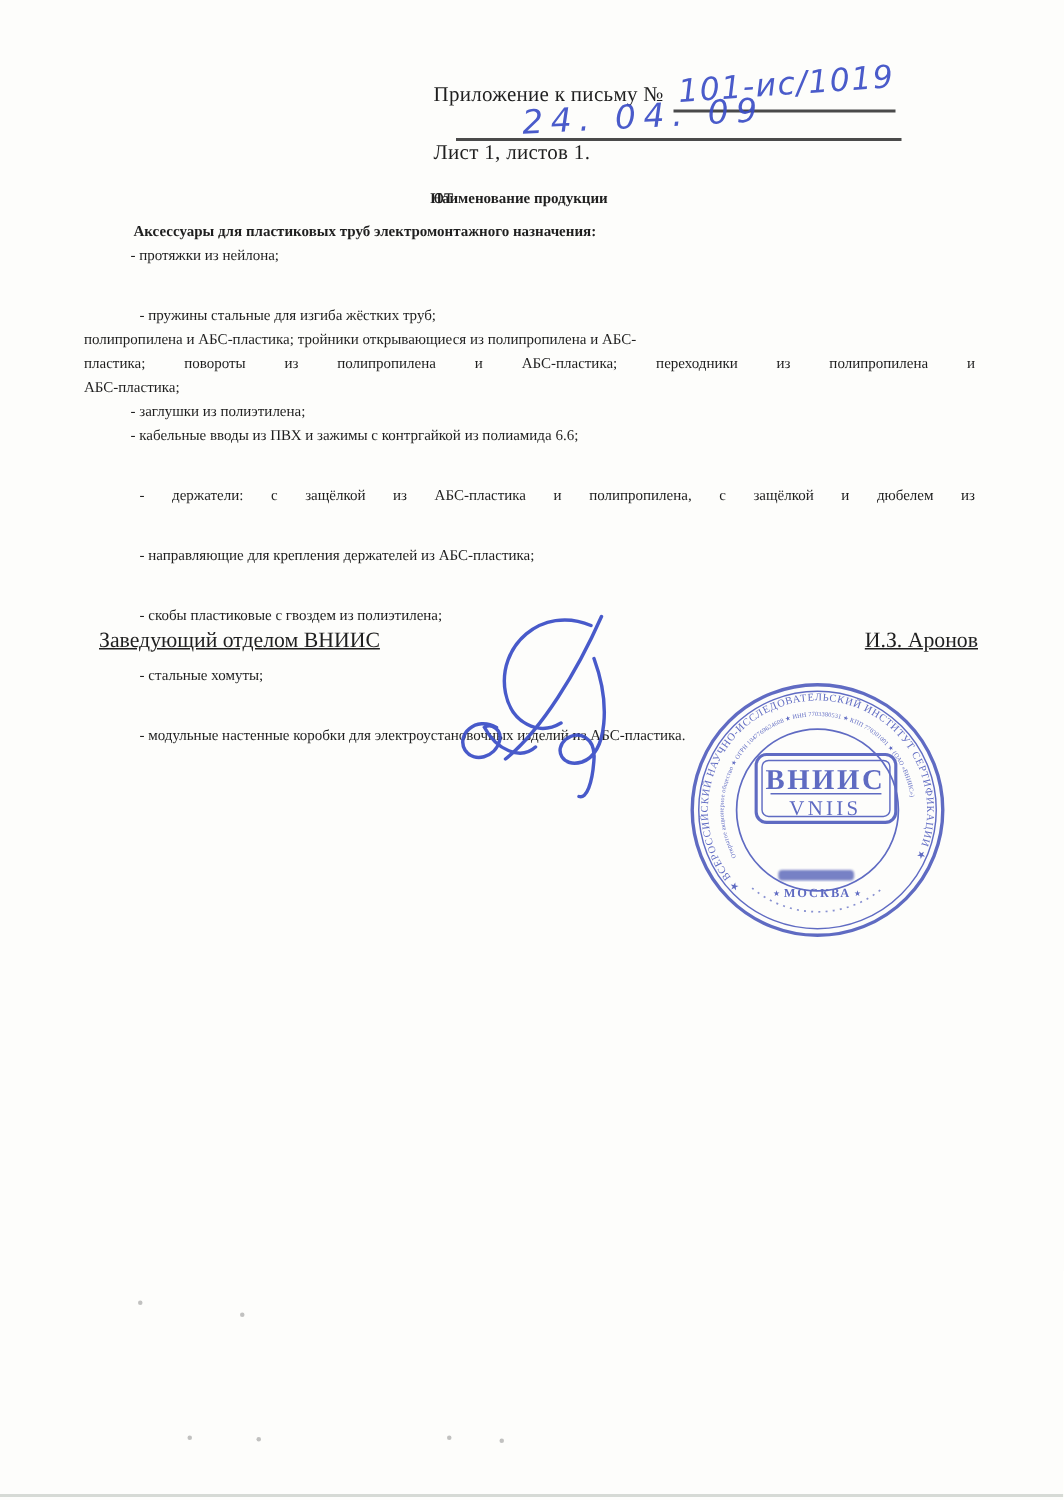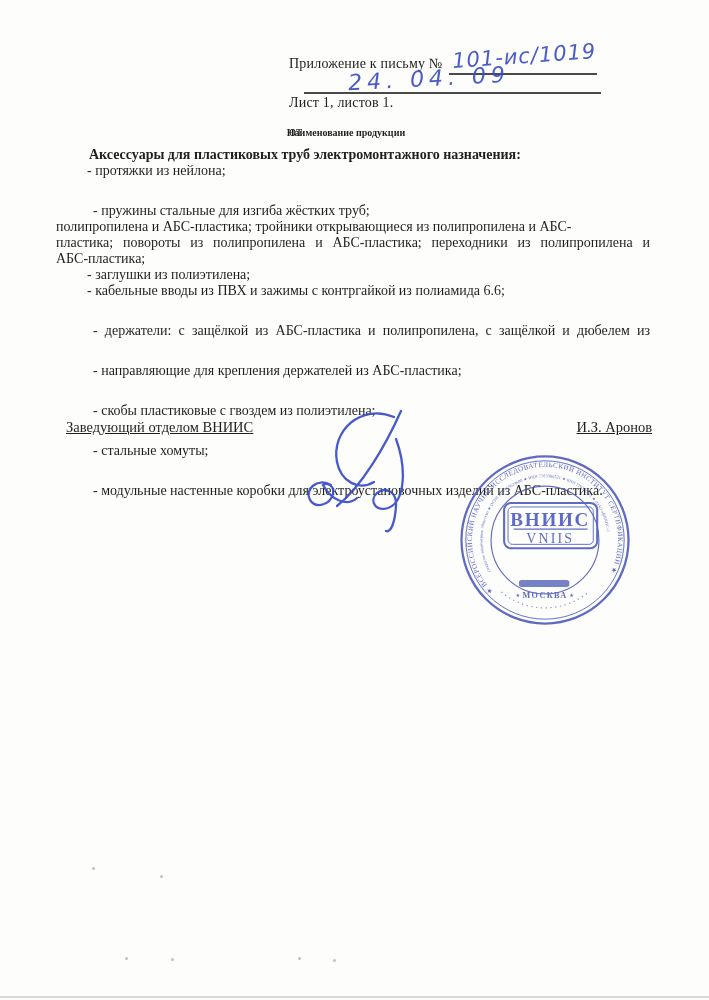--- a/index.html
+++ b/index.html
@@ -24,21 +24,21 @@
   }
   .hw1{left:452px;top:44px;font-size:21px;letter-spacing:1px;transform:rotate(-4deg);}
   .hw2{left:348px;top:66px;font-size:22px;letter-spacing:5px;transform:rotate(-3deg);}
   
   .doc-title{
     position:absolute;left:56px;top:127px;width:580px;
     text-align:center;font-weight:bold;font-size:10px;
   }
   .body-text{
     position:absolute;left:56px;top:147px;width:594px;
-    font-size:14px;line-height:16px;
+    font-size:10px;line-height:16px;
   }
   .ln{height:16px;}
   .b{font-weight:bold;}
   .i31{padding-left:31px;}
   .i33{padding-left:33px;}
   .i37{padding-left:37px;margin-top:24px;}
   .jst{text-align:justify;text-align-last:justify;}
   
   .footer-row{
     position:absolute;left:56px;top:419px;width:596px;

